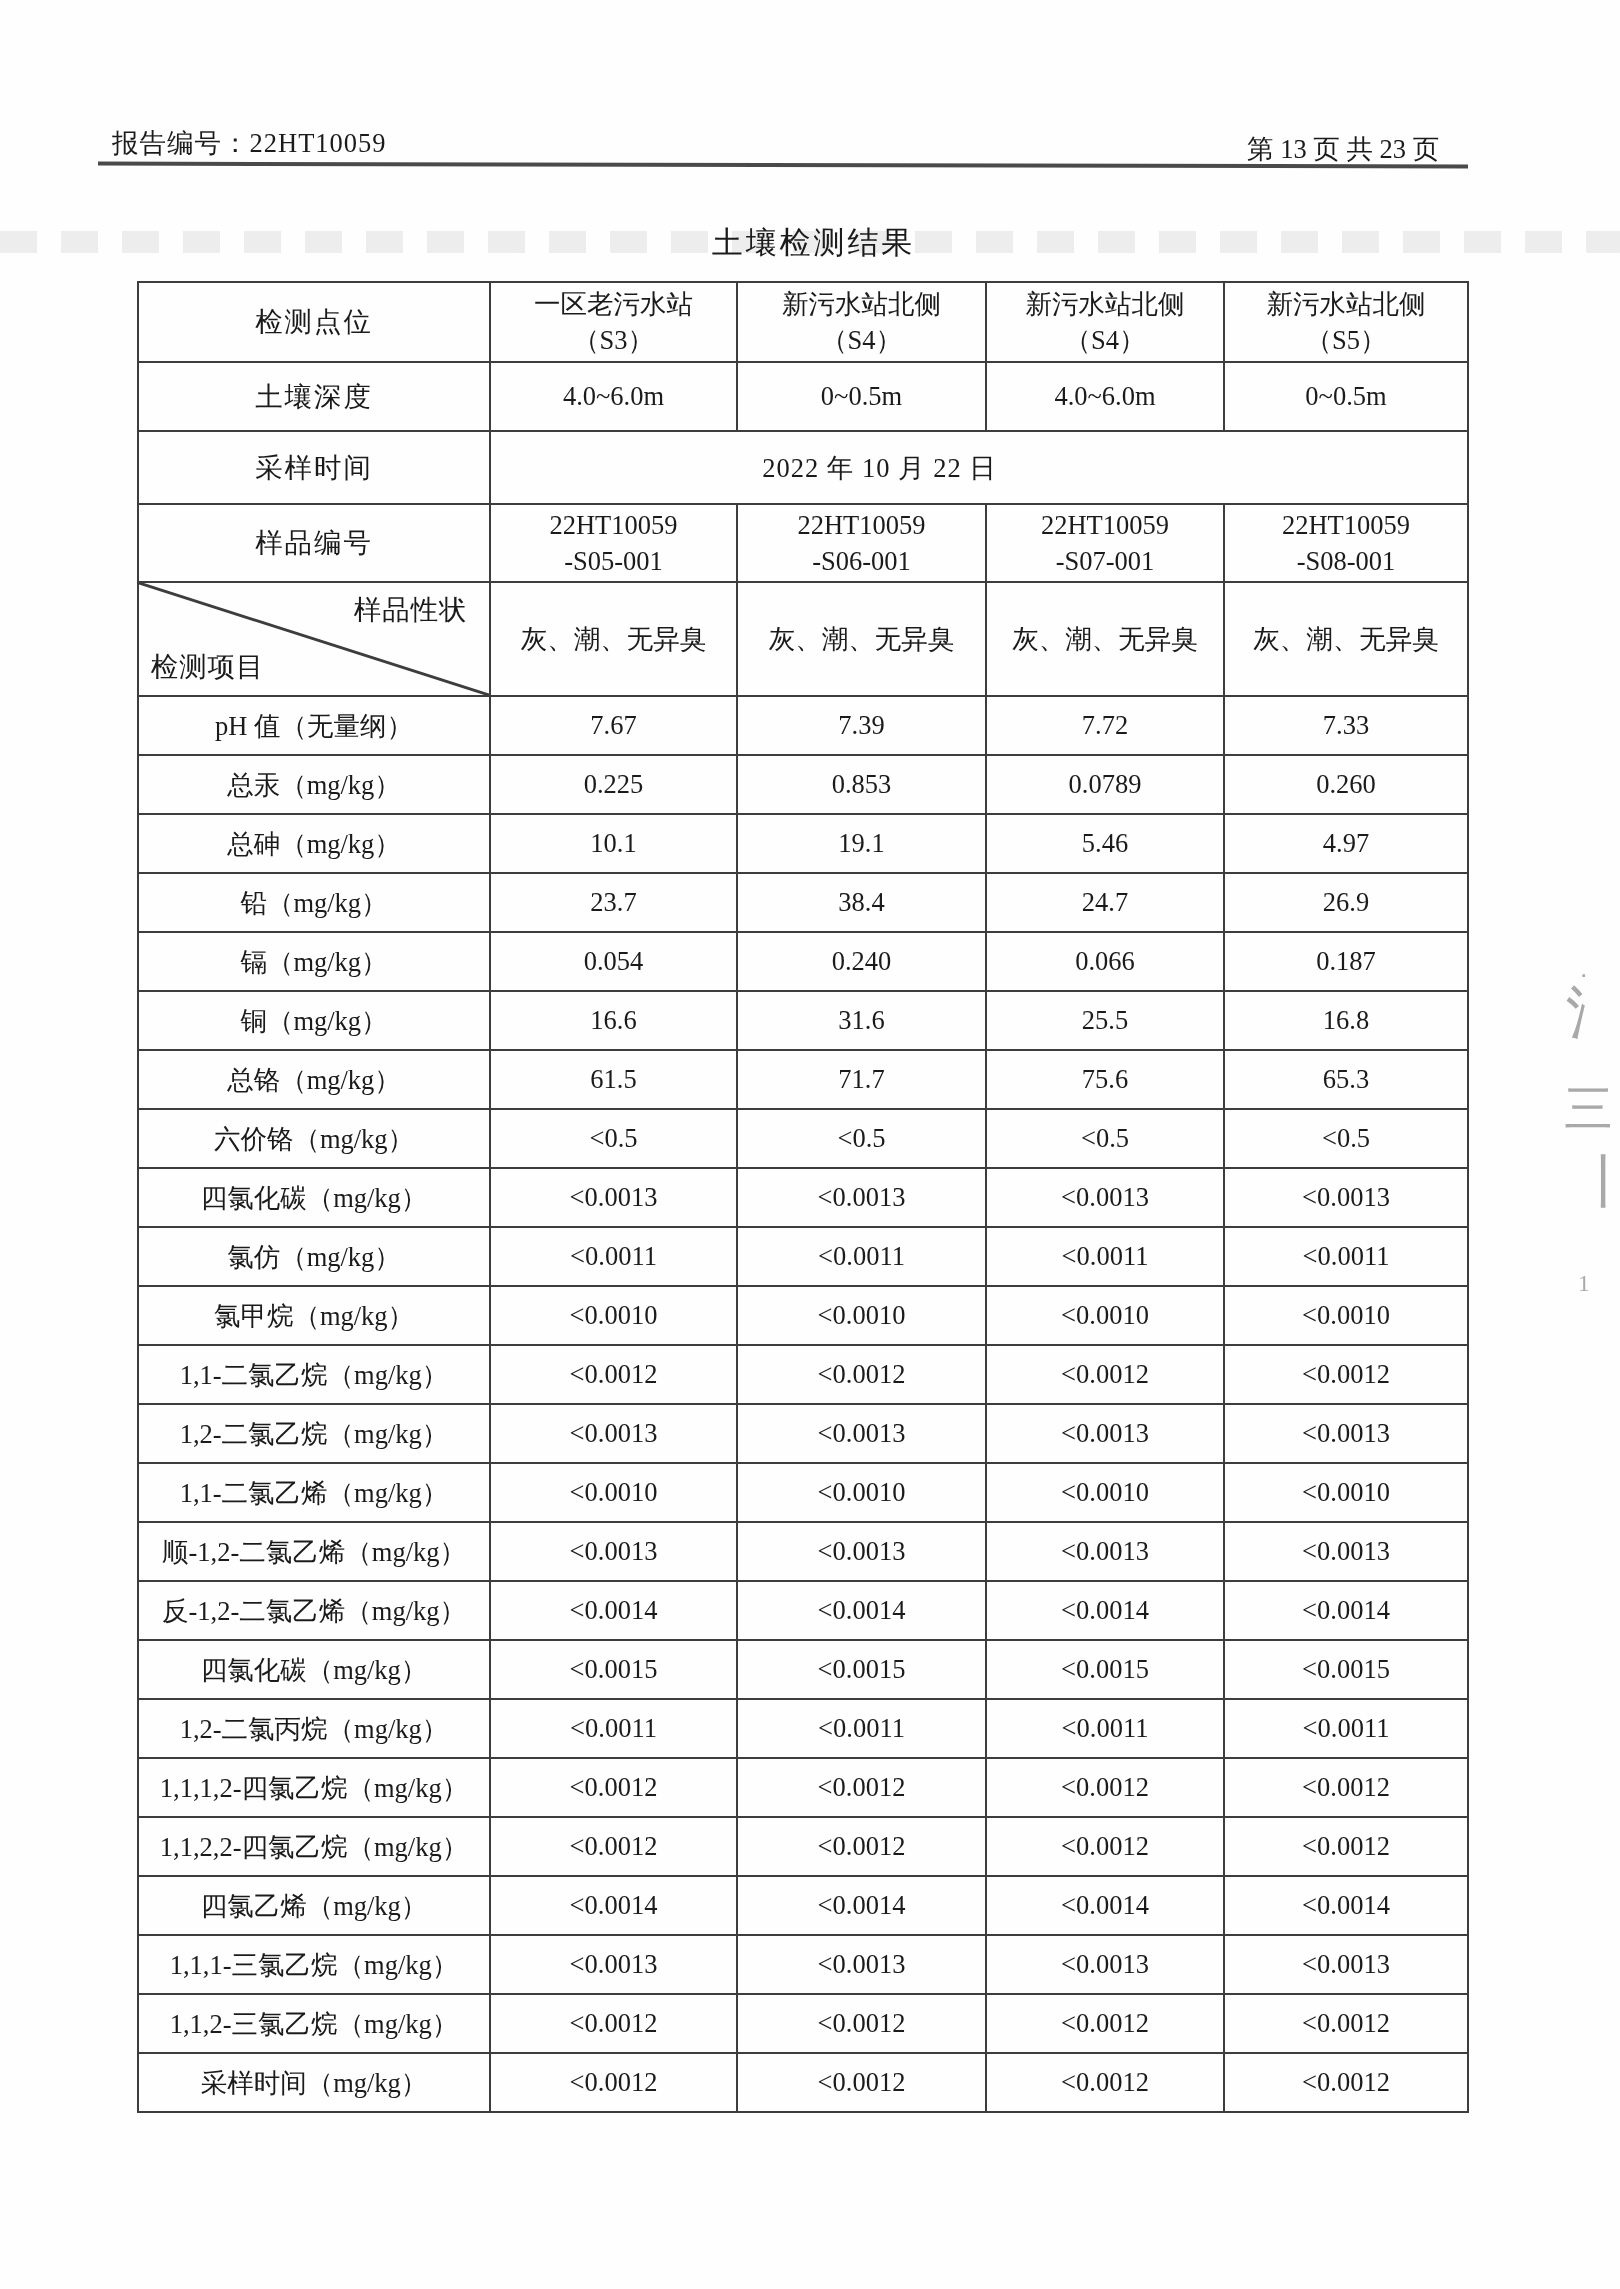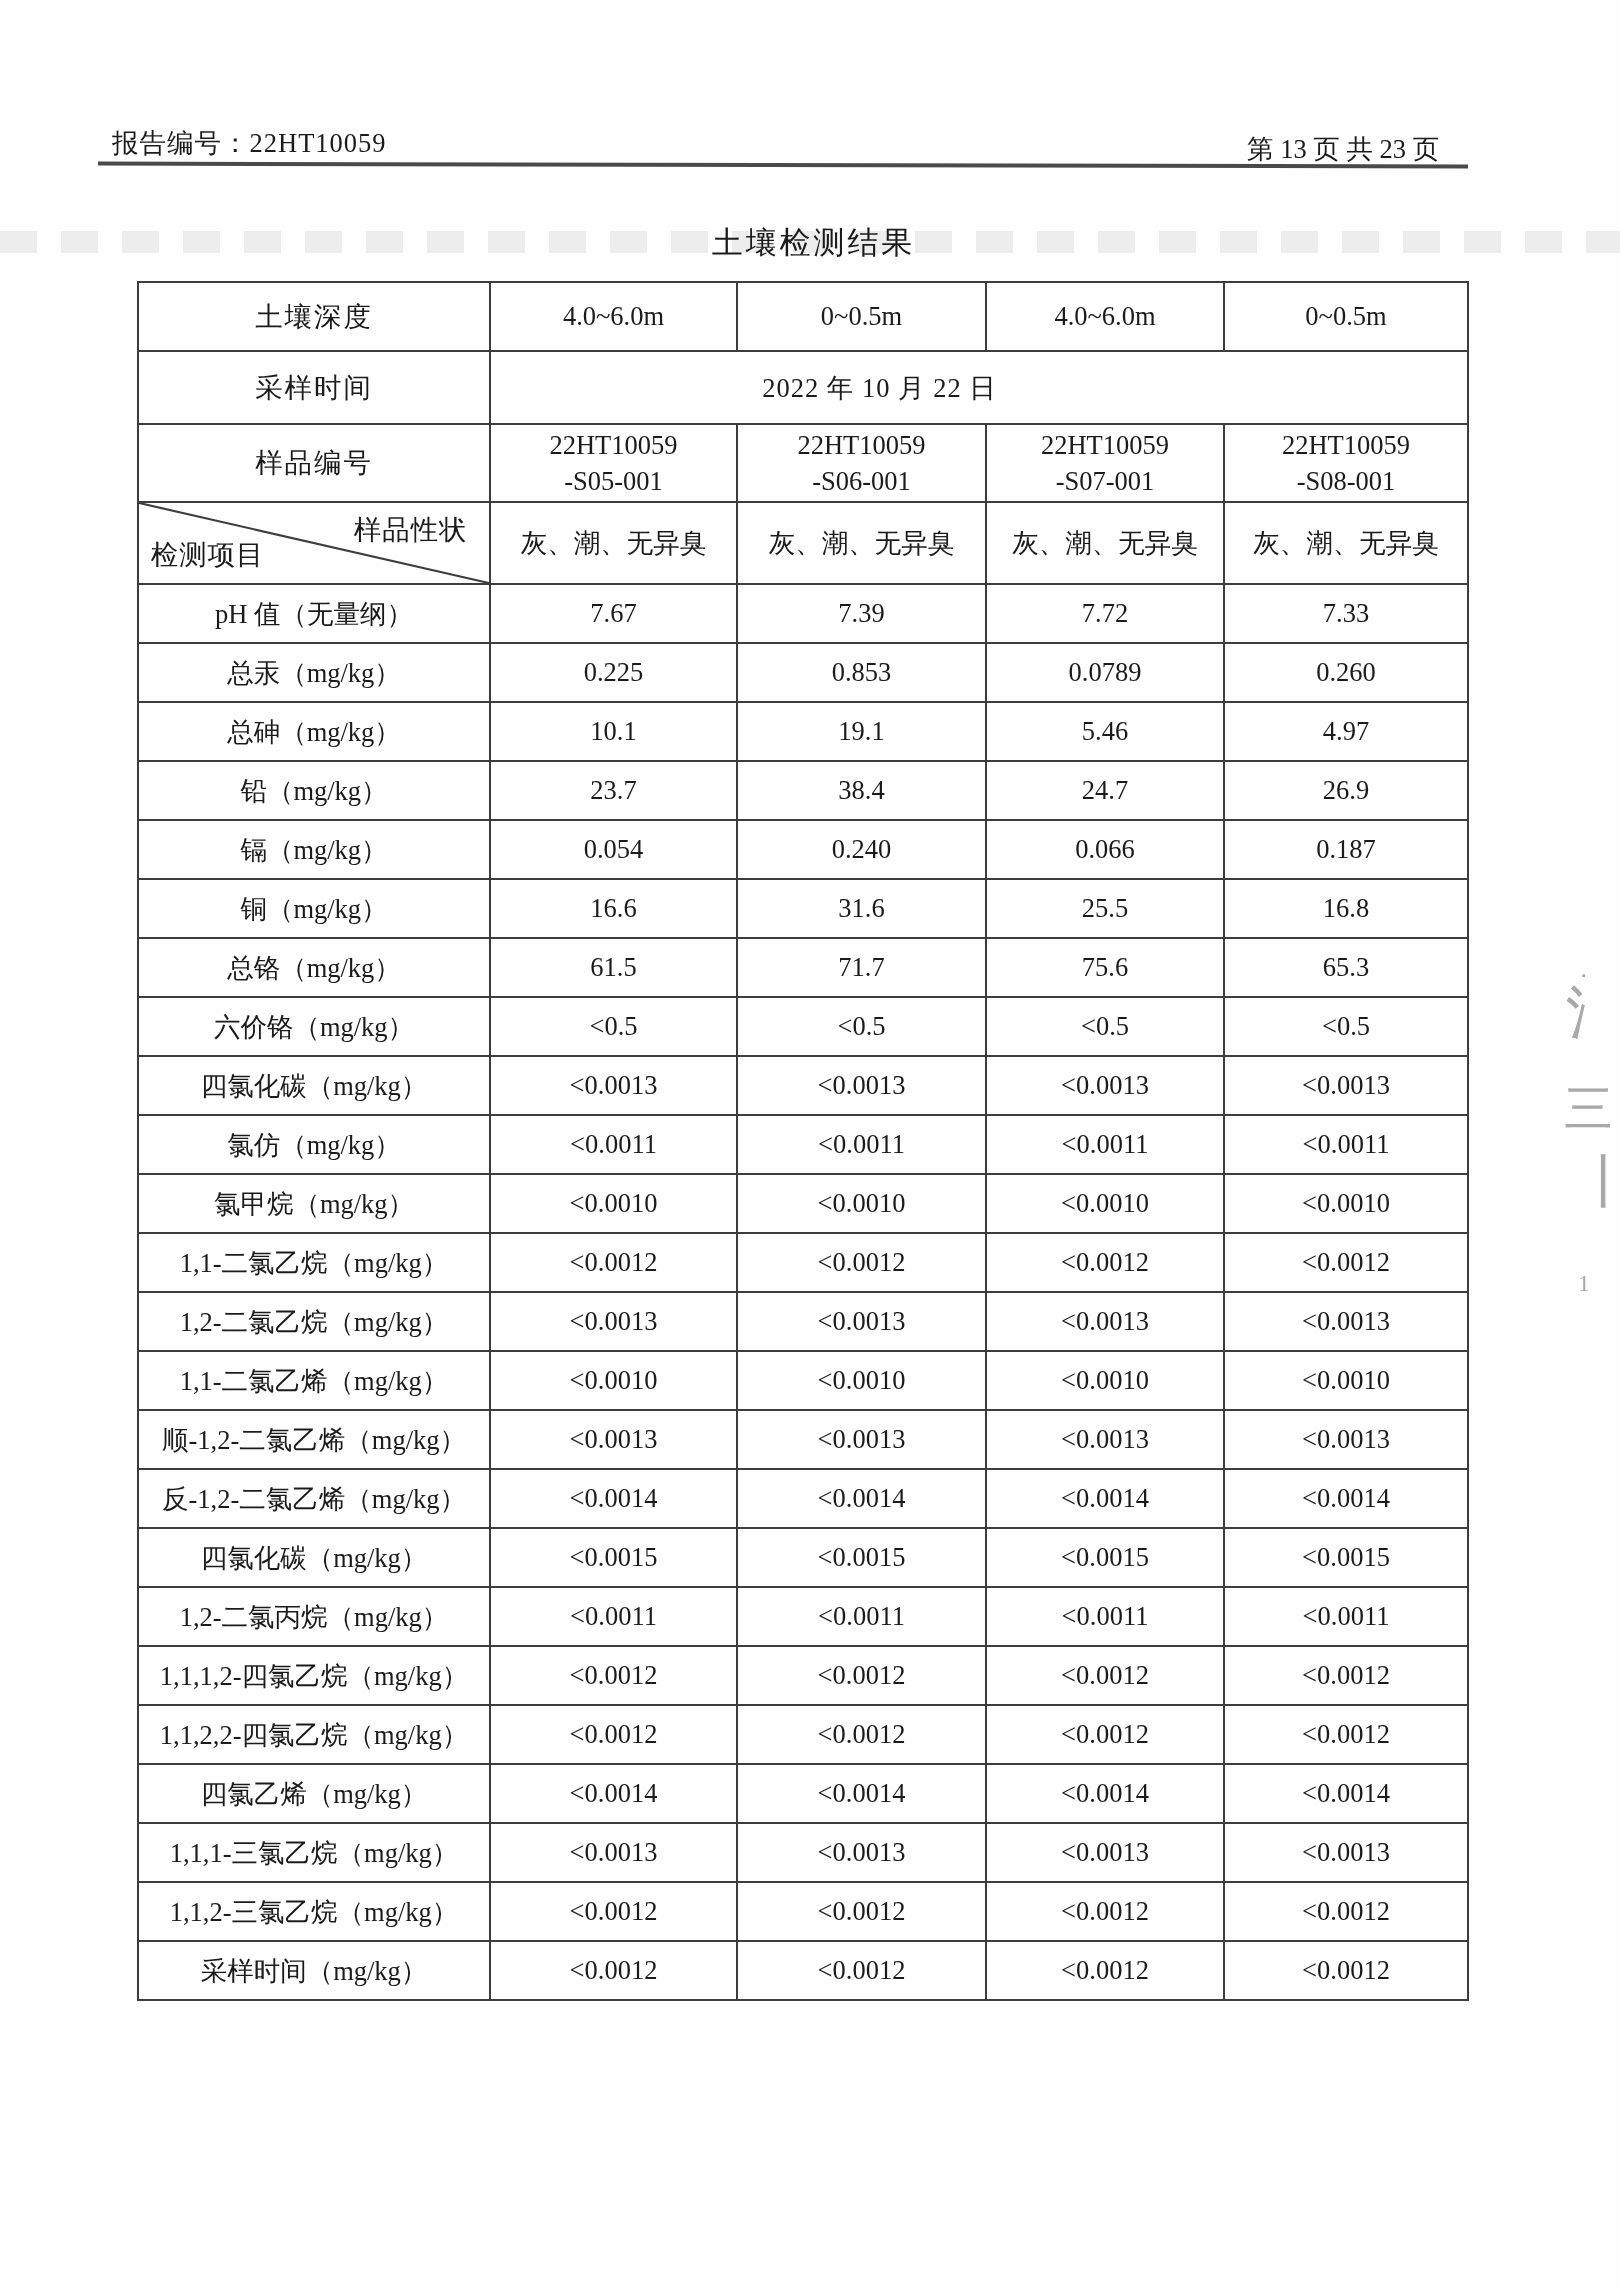--- a/index.html
+++ b/index.html
@@ -26,21 +26,21 @@
   .r-depth td{height:67px}
   .r-time td{height:71px}
   .r-sample td{height:76px}
   .r-diag td{height:80px}
   .r-data td{height:57px}
   .h-lbl{font-size:27.4px;letter-spacing:2px}
   .two div{line-height:36px;font-size:26.5px}
   .val{font-size:26.5px}
   .date-cell{font-size:26.5px;padding-right:201px !important;letter-spacing:1px}
   .item{font-weight:normal;font-size:26.5px;letter-spacing:0}
-  .diag{position:relative;padding:0 !important}
+  .diag{position:relative;padding:16px !important}
   .diag svg{position:absolute;left:0;top:0;width:100%;height:100%;display:block}
   .diag-top{position:absolute;top:8.8px;right:21.6px;font-size:27.4px;letter-spacing:1px}
   .diag-bot{position:absolute;bottom:10px;left:11.8px;font-size:27.4px;letter-spacing:1px}
   .artifact{position:absolute;color:#9b9b9b;opacity:.85;filter:blur(0.4px);line-height:1;white-space:nowrap}
 </style>
 </head>
 <body>
 
 <div class="hdr-left">报告编号：22HT10059</div>
 <div class="hdr-right">第 13 页 共 23 页</div>
@@ -51,20 +51,39 @@
 
 <table class="soil">
   <colgroup>
     <col style="width:352px">
       <col style="width:247px">
       <col style="width:249px">
       <col style="width:238px">
       <col style="width:244px">
   </colgroup>
   <tbody id="tbody">
+    <tr class="r-point">
+      <td class="h-lbl">检测点位</td>
+      <td class="two">
+        <div>一区老污水站</div>
+        <div>（S3）</div>
+      </td>
+      <td class="two">
+        <div>新污水站北侧</div>
+        <div>（S4）</div>
+      </td>
+      <td class="two">
+        <div>新污水站北侧</div>
+        <div>（S4）</div>
+      </td>
+      <td class="two">
+        <div>新污水站北侧</div>
+        <div>（S5）</div>
+      </td>
+    </tr>
     <tr class="r-depth">
       <td class="h-lbl">土壤深度</td>
       <td class="val">4.0~6.0m</td>
       <td class="val">0~0.5m</td>
       <td class="val">4.0~6.0m</td>
       <td class="val">0~0.5m</td>
     </tr>
     <tr class="r-time">
       <td class="h-lbl">采样时间</td>
       <td class="val date-cell" colspan="4">2022 年 10 月 22 日</td>

